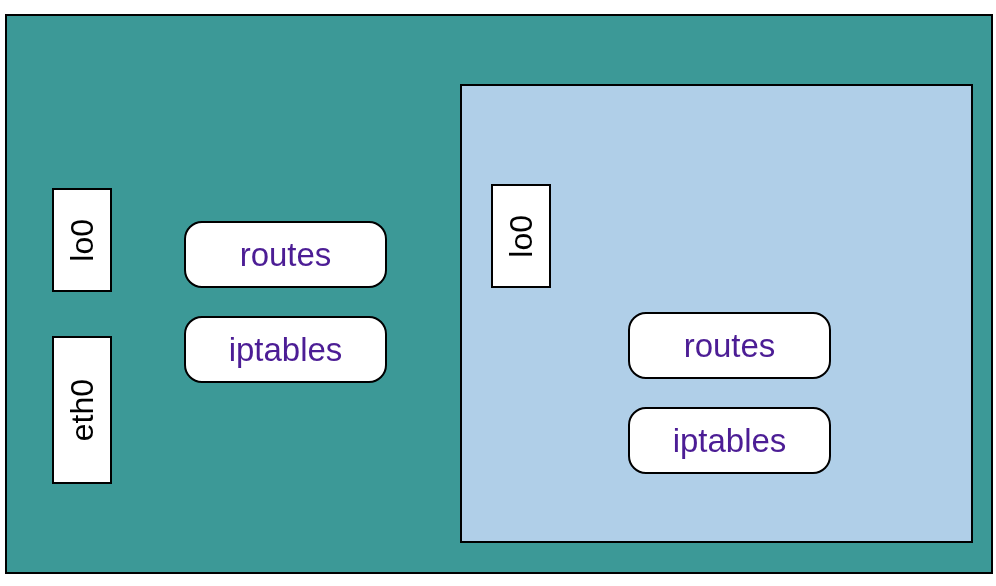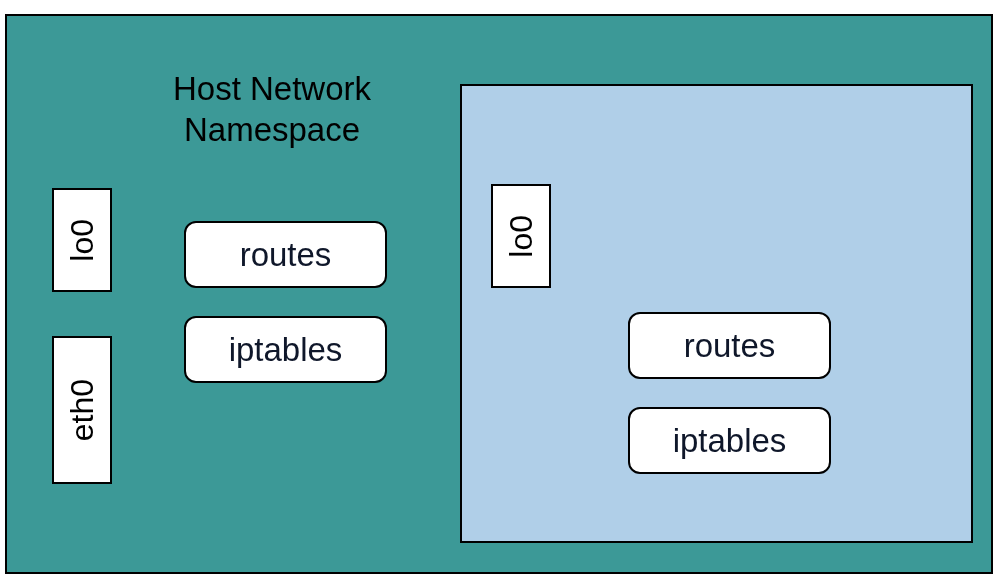--- a/index.html
+++ b/index.html
@@ -57,26 +57,26 @@
     .host-eth0 {
       left: 45px;
       top: 320px;
       width: 60px;
       height: 148px;
     }
     .rounded-box {
       position: absolute;
       background: #fff;
       border: 2.5px solid #000;
-      border-radius: 12px;
+      border-radius: 18px;
       display: flex;
       align-items: center;
       justify-content: center;
       font-size: 33px;
-      color: #0f172a;
+      color: #4c1d95;
     }
     .host-routes {
       left: 177px;
       top: 205px;
       width: 203px;
       height: 67px;
     }
     .host-iptables {
       left: 177px;
       top: 300px;
@@ -119,21 +119,20 @@
       left: 621px;
       top: 391px;
       width: 203px;
       height: 67px;
     }
   </style>
 </head>
 <body>
 
 <div class="outer-box">
-  <div class="host-title">Host Network Namespace</div>
 
   <div class="container-box"></div>
 
 
   <div class="interface-box host-lo">
     <span class="interface-label">lo0</span>
   </div>
 
   <div class="interface-box host-eth0">
     <span class="interface-label">eth0</span>

